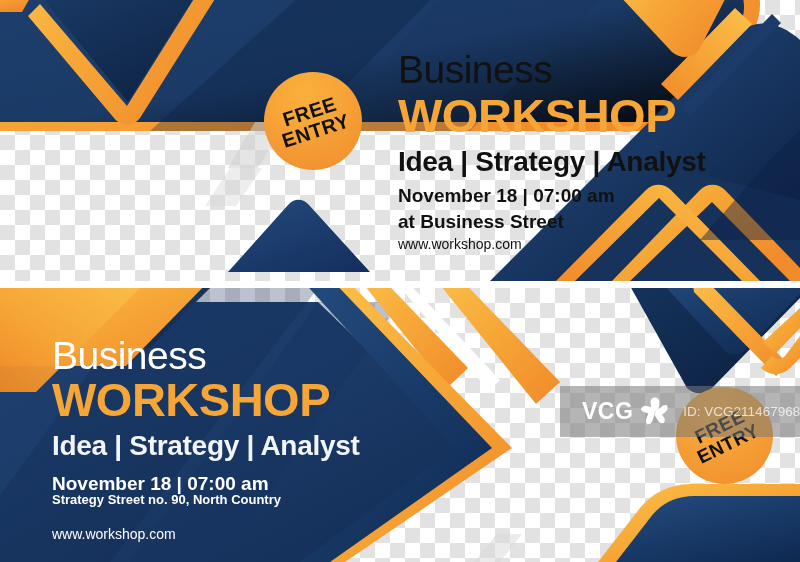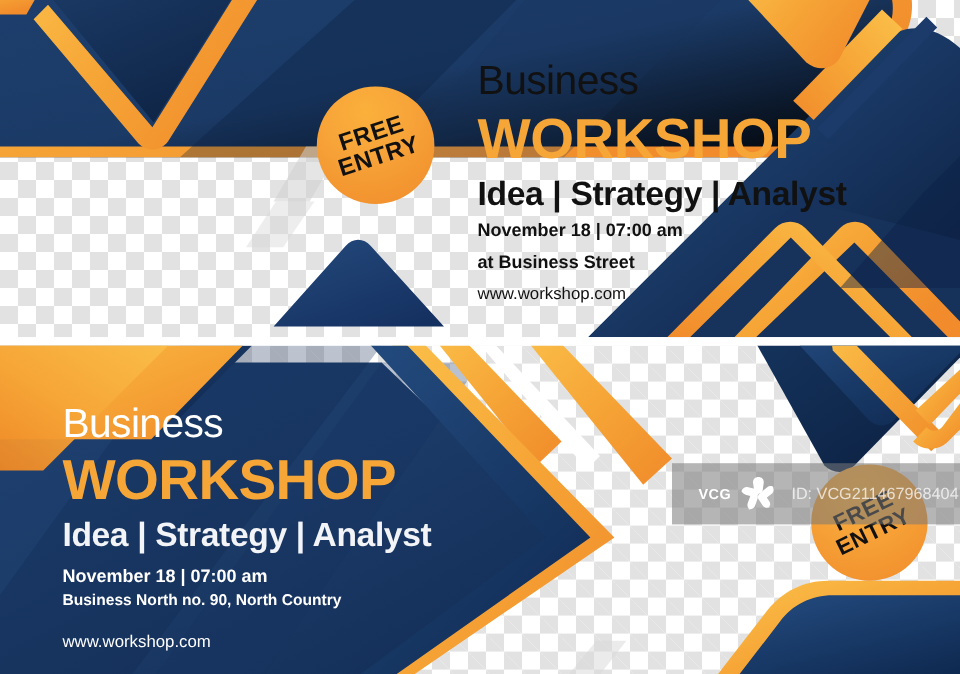--- a/index.html
+++ b/index.html
@@ -22,24 +22,24 @@
   .banner{position:absolute;left:0;overflow:hidden;background:#fff;}
   #banner-top{top:0;width:800px;height:281px;}
   #banner-bottom{top:288px;width:800px;height:274px;}
 
   .layer{position:absolute;top:0;left:0;width:100%;height:100%;}
   svg.layer{display:block;}
 
   
   .txt{position:absolute;z-index:40;}
 
-  .t-business{font-size:34px;font-weight:400;letter-spacing:-0.5px;line-height:1;}
+  .t-business{font-size:39px;font-weight:400;letter-spacing:-0.5px;line-height:1;}
   .t-workshop{font-size:47px;font-weight:700;letter-spacing:-0.5px;line-height:1;}
   .t-tagline{font-size:28px;font-weight:700;letter-spacing:-0.3px;line-height:1;}
-  .t-when{font-size:15px;font-weight:700;line-height:1.5;}
+  .t-when{font-size:19px;font-weight:700;line-height:1.5;}
   .t-where{font-size:13px;font-weight:700;line-height:1.5;}
   .t-url{font-size:14px;font-weight:400;line-height:1.5;text-align:center;}
 
   .dark{color:#111111;}
   .orange{color:#F6A637;}
   .white{color:#ffffff;}
   .wsoft{color:#f2f4f7;}
 
   
   .badge{position:absolute;border-radius:50%;z-index:45;
@@ -51,21 +51,21 @@
   #badge-top .badge-inner{font-size:20px;letter-spacing:.5px;}
   #badge-bottom{left:676px;top:387px;width:97px;height:97px;
     background:radial-gradient(circle at 42% 22%, #FBB03B 0%, #F7A439 38%, #F08B2A 100%);}
   #badge-bottom .badge-inner{font-size:19px;letter-spacing:.5px;transform:rotate(-26deg);}
 
   
   #wm-band{position:absolute;left:560px;top:386px;width:240px;height:51px;
            background:rgba(120,120,120,.55);z-index:60;
            display:flex;align-items:center;}
   #wm-logo{display:flex;align-items:center;margin-left:22px;}
-  #wm-logo .wm-text{color:#fff;font-weight:700;font-size:12px;letter-spacing:.5px;}
+  #wm-logo .wm-text{color:#fff;font-weight:700;font-size:23px;letter-spacing:.5px;}
   #wm-id{color:rgba(255,255,255,.72);font-size:13.5px;margin-left:10px;white-space:nowrap;}
 </style>
 </head>
 <body>
 
 <div id="stage">
 
   <div class="banner" id="banner-top">
 
     <div class="layer checker"></div>
@@ -247,21 +247,21 @@
       <path d="M 690 196 C 670 196 652 205 640 220 L 598 274 L 800 274 L 800 196 Z" fill="url(#borg1)"></path>
       <path d="M 694 208 C 676 208 660 216 650 230 L 616 274 L 800 274 L 800 208 Z" fill="url(#bnav2)"></path>
 
       <path d="M 497 246 L 522 246 L 500 274 L 474 274 Z" fill="#d8d8d8" opacity="0.5"></path>
     </svg>
 
     <div class="txt t-business white" style="left:52px;top:48px;">Business</div>
     <div class="txt t-workshop orange" style="left:52px;top:88px;">WORKSHOP</div>
     <div class="txt t-tagline wsoft" style="left:52px;top:144px;">Idea | Strategy | Analyst</div>
     <div class="txt t-when white" style="left:52px;top:182px;">November 18 | 07:00 am</div>
-    <div class="txt t-where white" style="left:52px;top:202px;">Business North no. 90, North Country</div>
+    <div class="txt t-where white" style="left:52px;top:202px;">Strategy Street no. 90, North Country</div>
     <div class="txt t-url white" style="left:52px;top:236px;">www.workshop.com</div>
   </div>
 
   <div class="badge" id="badge-bottom">
     <div class="badge-inner">
       <div>FREE</div>
       <div>ENTRY</div>
     </div>
   </div>
 

